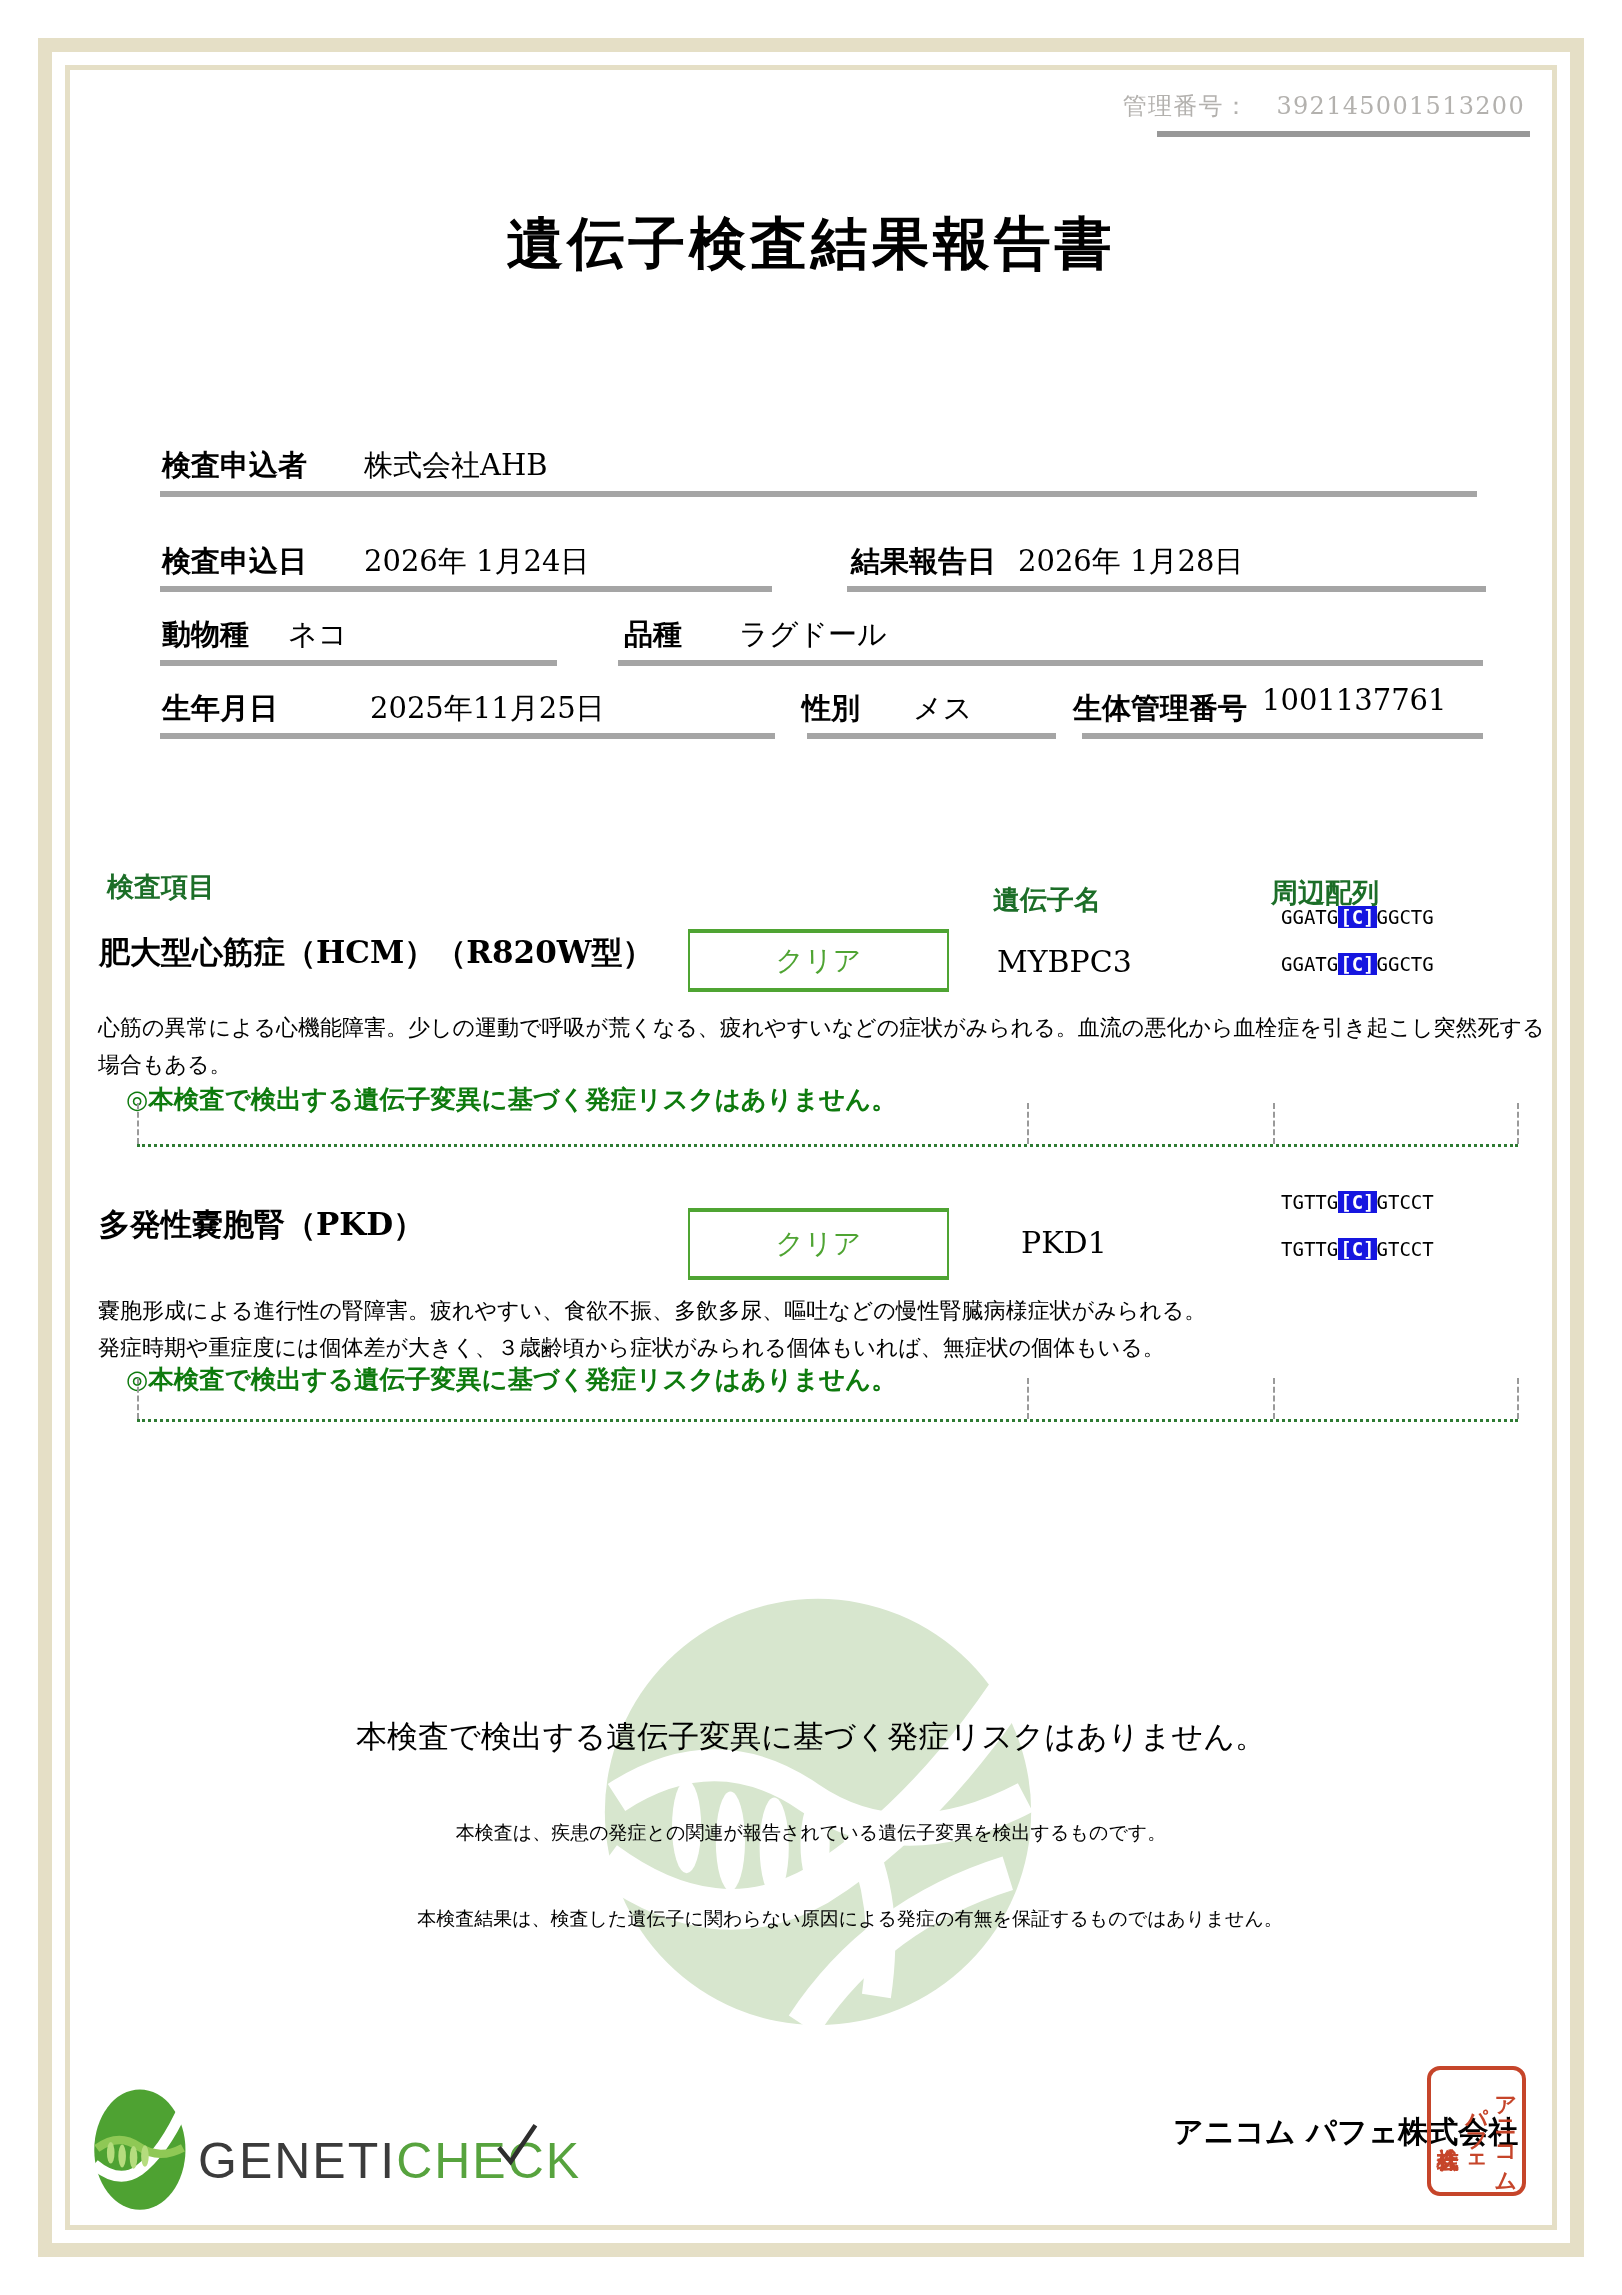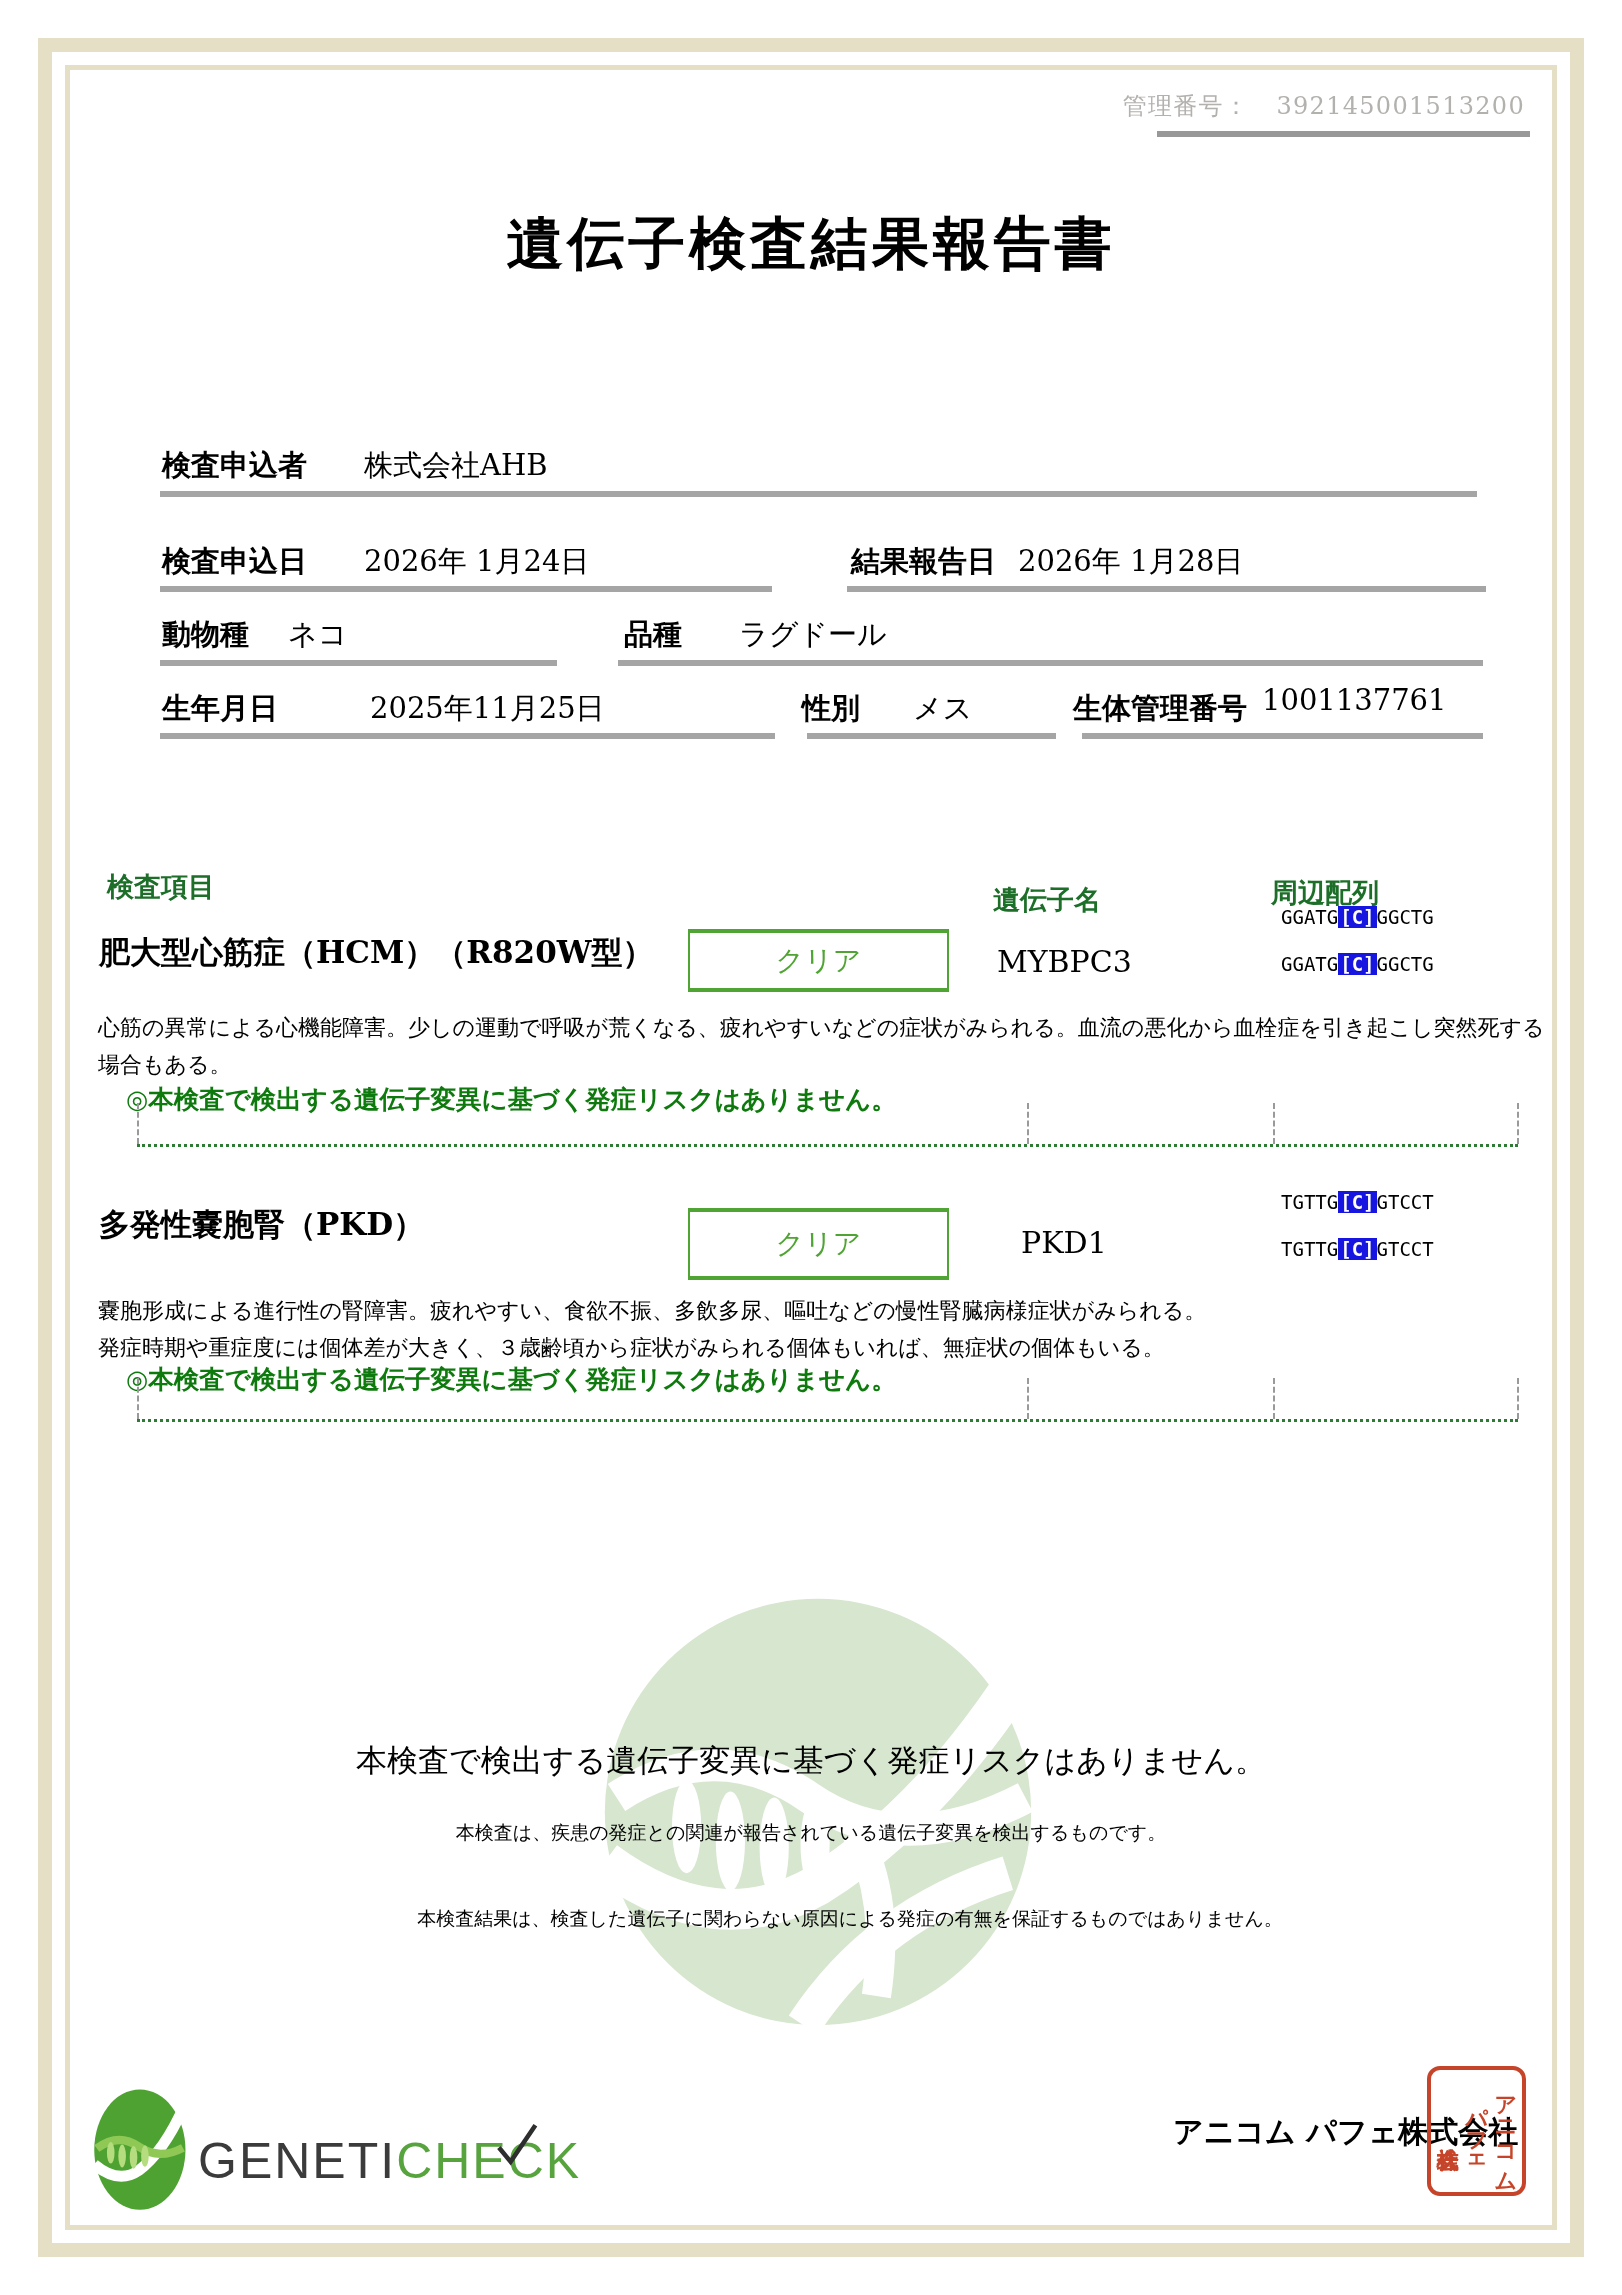--- a/index.html
+++ b/index.html
@@ -28,21 +28,21 @@
              display:flex;align-items:center;justify-content:center;
              font-size:28px;color:var(--green-button);background:#fff;}
   .seq{font-family:"DejaVu Sans Mono","Liberation Mono",monospace;font-size:19px;letter-spacing:0;}
   .seq .var{background:var(--blue-variant);color:#fff;padding:0 2px;font-weight:700;}
   .desc{font-size:22px;line-height:37px;white-space:nowrap;}
   .risk{font-size:25.5px;font-weight:700;color:var(--green-risk);margin-left:28px;}
   .vdash{width:0;height:41px;border-left:2px dashed #9a9a9a;}
   .dotline{height:0;border-top:3.9px dotted var(--green-dots);}
   .sans{font-family:"DejaVu Sans","Liberation Sans",sans-serif;}
   .sum1{left:0;top:1673px;width:100%;text-align:center;font-size:30px;}
-  .sum2{left:0;top:1716px;width:100%;text-align:center;font-size:31px;margin-top:24px;}
+  .sum2{left:0;top:1716px;width:100%;text-align:center;font-size:31px;}
   .note{left:0;width:100%;text-align:center;font-size:19px;}
   .brand{font-family:"Liberation Sans","DejaVu Sans",sans-serif;font-size:50px;letter-spacing:2px;font-weight:400;}
   .brand .dark{color:var(--logo-text-dark);}
   .brand .green{color:var(--logo-text-green);}
   .company{font-size:30px;font-weight:700;}
   .seal{left:1427px;top:2066px;width:99px;height:130px;box-sizing:border-box;
         border:4.6px solid var(--seal-red);border-radius:13px;padding:2.6px 1.3px;}
   .seal-text{writing-mode:vertical-rl;text-orientation:upright;height:100%;width:100%;
              color:var(--seal-red);font-weight:700;font-size:22px;text-align:center;}
   .seal-text span{display:block;line-height:29px;}

